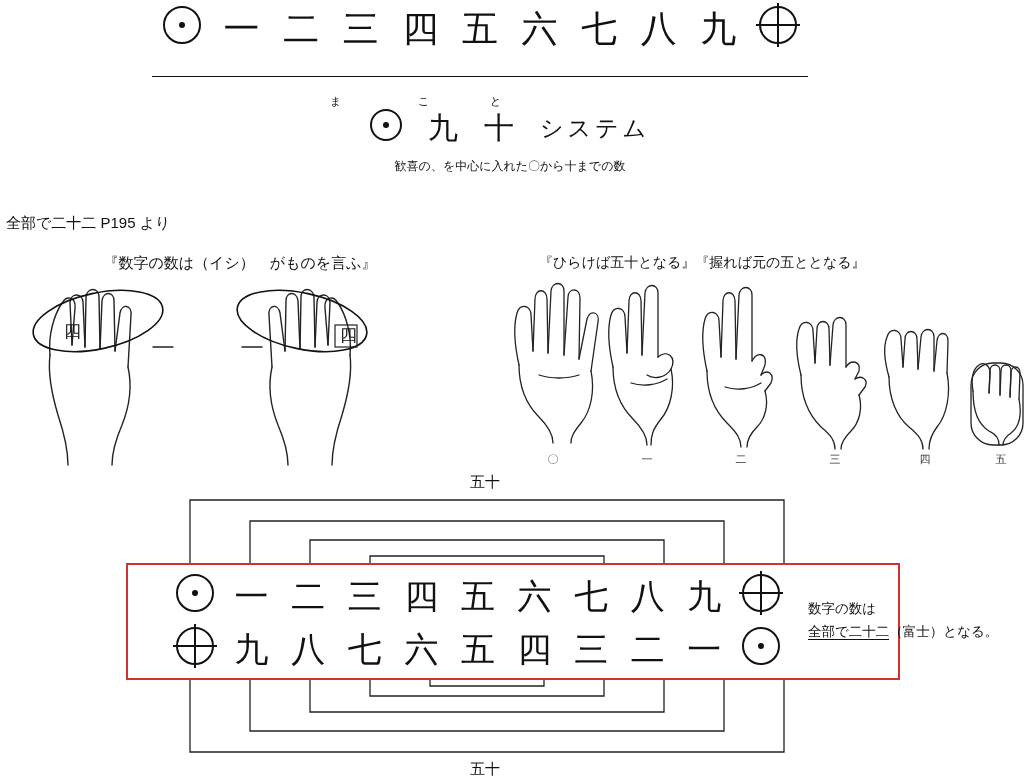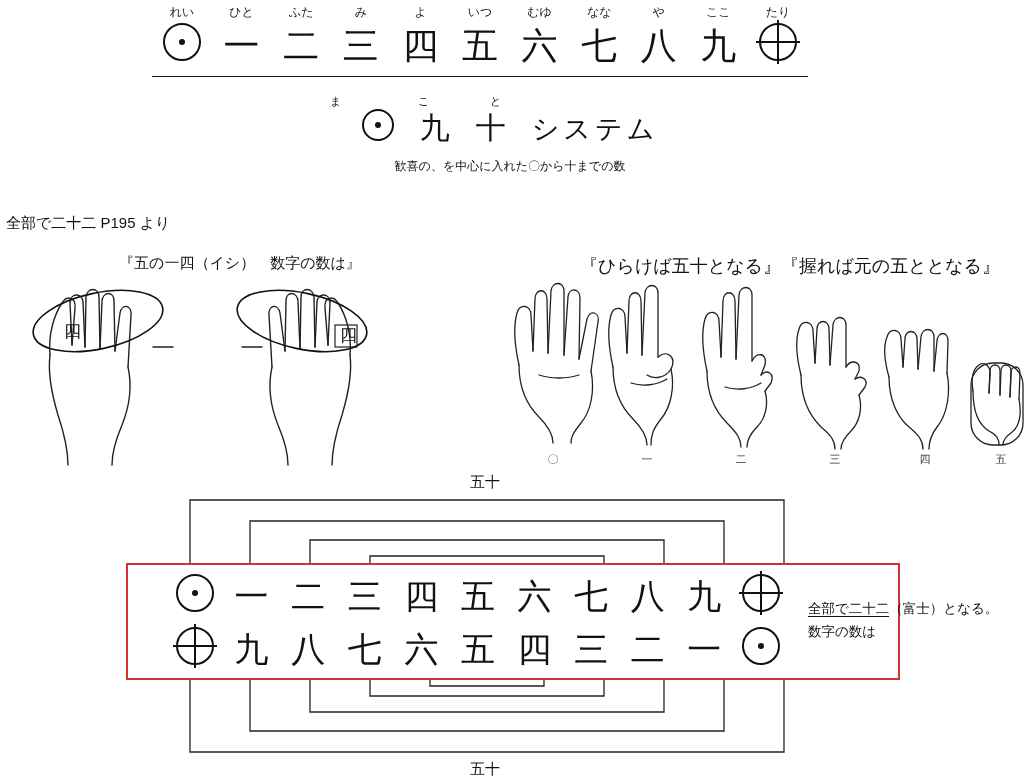--- a/index.html
+++ b/index.html
@@ -102,21 +102,21 @@
   .title-line {
     display: flex;
     align-items: center;
     justify-content: center;
     gap: 26px;
     font-size: 30px;
     font-family: "DejaVu Serif", "Liberation Serif", serif;
   }
   .title-line .sys {
     font-family: Liberation Sans, sans-serif;
-    font-size: 27px;
+    font-size: 23px;
     letter-spacing: 4px;
   }
   #subtitle {
     left: 280px;
     top: 158px;
     width: 460px;
     text-align: center;
     font-size: 12px;
   }
 
@@ -129,25 +129,25 @@
 
   
   #caption-left {
     left: 60px;
     top: 254px;
     width: 360px;
     text-align: center;
     font-size: 15px;
   }
   #caption-right {
-    left: 560px;
+    left: 539px;
     top: 254px;
     width: 460px;
-    text-align: center;
-    font-size: 18px;
+    text-align: left;
+    font-size: 14px;
   }
 
   
   #hands-left { left: 10px; top: 275px; }
   #hands-right { left: 495px; top: 275px; }
   .hand-kanji {
     font-family: "DejaVu Serif", "Liberation Serif", serif;
   }
 
   
@@ -198,33 +198,20 @@
     width: 210px;
     font-size: 13.5px;
     line-height: 1.7;
   }
   .u-line { border-bottom: 1px solid #111; }
 </style>
 </head>
 <body>
 
 <div id="top-row" class="abs">
-  <div class="ruby-row">
-    <span>れい</span>
-    <span>ひと</span>
-    <span>ふた</span>
-    <span>み</span>
-    <span>よ</span>
-    <span>いつ</span>
-    <span>むゆ</span>
-    <span>なな</span>
-    <span>や</span>
-    <span>ここ</span>
-    <span>たり</span>
-  </div>
   <div class="glyph-row">
     <span class="g"><span class="circ-dot"></span></span>
     <span class="g">一</span>
     <span class="g">二</span>
     <span class="g">三</span>
     <span class="g">四</span>
     <span class="g">五</span>
     <span class="g">六</span>
     <span class="g">七</span>
     <span class="g">八</span>
@@ -244,21 +231,21 @@
     <span><span class="circ-dot" style="width:28px;height:28px;"></span></span>
     <span>九</span>
     <span>十</span>
     <span class="sys">システム</span>
   </div>
 </div>
 <div id="subtitle" class="abs">歓喜の、を中心に入れた〇から十までの数</div>
 
 <div id="source-line" class="abs">全部で二十二 P195 より</div>
 
-<div id="caption-left" class="abs">『五の一四（イシ）　数字の数は』</div>
+<div id="caption-left" class="abs">『数字の数は（イシ）　がものを言ふ』</div>
 <div id="caption-right" class="abs">『ひらけば五十となる』『握れば元の五ととなる』</div>
 
 <svg id="hands-left" class="abs" width="420" height="200" viewBox="0 0 420 200">
   <g fill="none" stroke="#222" stroke-width="1.4" stroke-linecap="round" stroke-linejoin="round">
 
     <path d="M40 80 C38 60 44 40 52 28 C57 20 66 22 65 33 L62 70"></path>
     <path d="M62 70 L60 28 C60 18 72 17 73 27 L75 72"></path>
     <path d="M75 72 L76 22 C77 12 89 12 89 22 L90 74"></path>
     <path d="M90 74 L92 26 C93 16 104 16 104 26 L105 76"></path>
     <path d="M105 76 L110 38 C112 28 122 30 121 40 L118 92"></path>
@@ -400,17 +387,17 @@
     <span class="g">五</span>
     <span class="g">四</span>
     <span class="g">三</span>
     <span class="g">二</span>
     <span class="g">一</span>
     <span class="g"><span class="circ-dot"></span></span>
   </div>
 </div>
 
 <div id="note-block" class="abs">
+  <div>数字の数は</div>
   <div>
     <span class="u-line">全部で二十二</span><span>（富士）となる。</span>
   </div>
-  <div>数字の数は</div>
 </div>
 
 </body></html>

